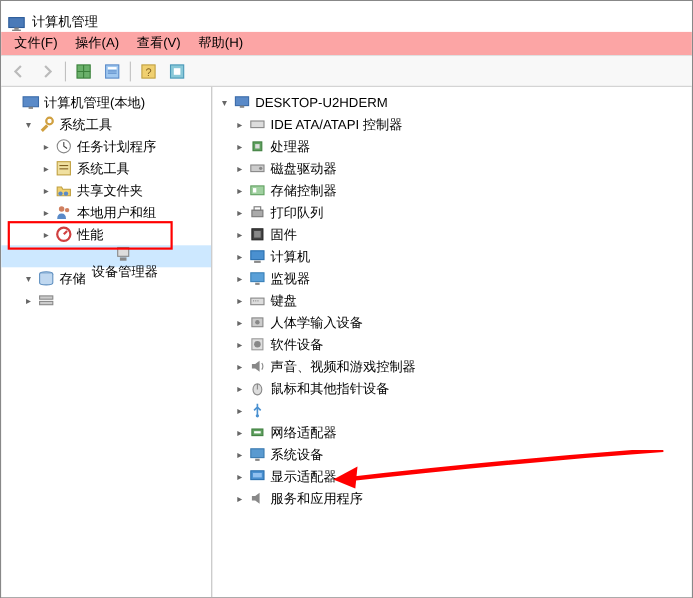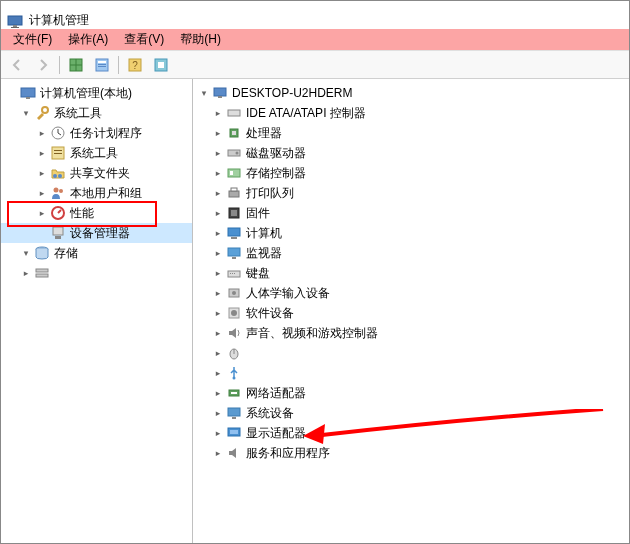--- a/index.html
+++ b/index.html
@@ -9,21 +9,21 @@
     .menubar { height: 22px; display: flex; align-items: center; padding: 0 4px; background: #fca5a5; border-bottom: 1px solid #e0e0e0; }
     .menubar span { padding: 2px 8px; cursor: default; }
     .toolbar { height: 28px; display: flex; align-items: center; padding: 0 4px; gap: 2px; border-bottom: 1px solid #d0d0d0; background: #f8f8f8; }
     .tbtn { width: 24px; height: 22px; display: flex; align-items: center; justify-content: center; border: 1px solid transparent; }
     .tbtn svg { width: 16px; height: 16px; }
     .tsep { width: 1px; height: 18px; background: #c0c0c0; margin: 0 2px; }
     .main { display: flex; height: calc(544px - 28px - 22px - 28px - 2px); }
     .left-pane { width: 192px; border-right: 1px solid #c0c0c0; overflow: auto; padding-top: 4px; }
     .right-pane { flex: 1; overflow: auto; padding-top: 4px; position: relative; }
     .tree-item { display: flex; align-items: center; height: 20px; white-space: nowrap; cursor: default; }
-    .tree-item.selected { background: #cde8ff; }
+    .tree-item.selected { background: #cde8ff; flex-direction: column; }
     .expander { width: 14px; height: 14px; display: flex; align-items: center; justify-content: center; color: #666; font-size: 9px; margin-right: 1px; }
     .node-icon { width: 16px; height: 16px; margin-right: 4px; display: flex; align-items: center; justify-content: center; }
     .node-icon svg { width: 16px; height: 16px; }
     .red-box { position: absolute; border: 2px solid #ff0000; pointer-events: none; }
     .arrow-svg { position: absolute; pointer-events: none; }
     .indent-0 { padding-left: 4px; }
     .indent-1 { padding-left: 18px; }
     .indent-2 { padding-left: 34px; }
   </style>
 </head>
@@ -328,20 +328,21 @@
       <span>声音、视频和游戏控制器</span>
     </div>
     <div class="tree-item indent-1">
       <span class="expander">▸</span>
       <span class="node-icon">
           <svg viewBox="0 0 16 16">
             <ellipse cx="8" cy="9" rx="4" ry="5" fill="#ddd" stroke="#888"></ellipse>
             <path d="M8 4 L8 9" stroke="#888"></path>
           </svg>
         </span>
+      <span>鼠标和其他指针设备</span>
     </div>
     <div class="tree-item indent-1">
       <span class="expander">▸</span>
       <span class="node-icon">
           <svg viewBox="0 0 16 16">
             <path d="M8 2 L8 13 M8 5 L5 8 M8 5 L11 8" stroke="#4a90d0" stroke-width="1.5" fill="none"></path>
             <circle cx="8" cy="13" r="1.5" fill="#4a90d0"></circle>
           </svg>
         </span>
     </div>

